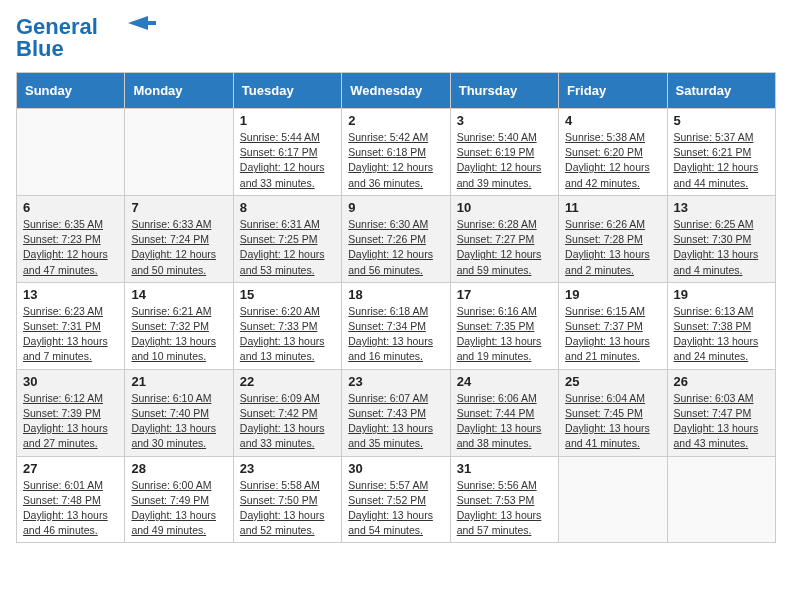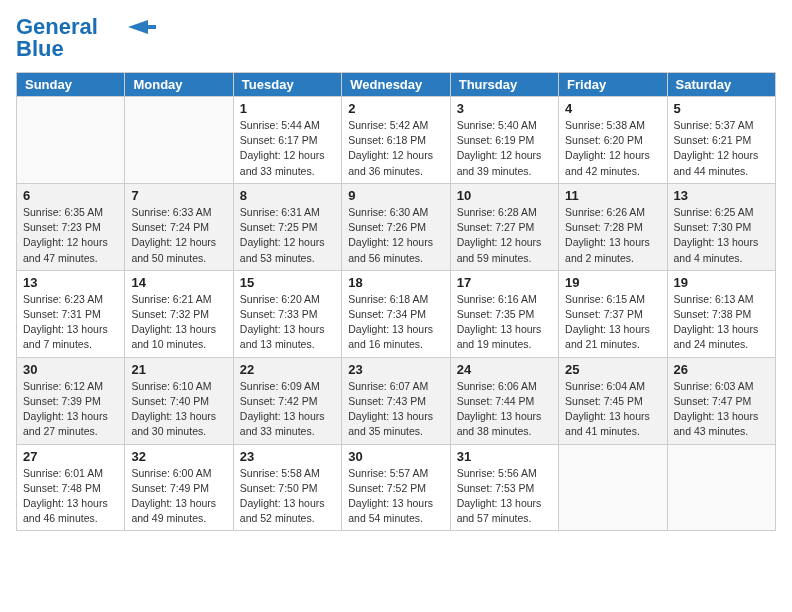--- a/index.html
+++ b/index.html
@@ -28,21 +28,21 @@
       line-height: 1;
     }
     .logo-text span.blue { color: #1a6eb5; }
     .logo-arrow {
       width: 28px;
       height: 14px;
       margin-left: 2px;
     }
     .logo-line {
       display: flex;
-      align-items: center;
+      align-items: flex-start;
       gap: 28px;
     }
     .title-block {
       text-align: right;
     }
     .month-title {
       font-size: 36px;
       font-weight: bold;
       color: #333;
       line-height: 1.1;
@@ -53,21 +53,21 @@
     }
     .calendar {
       width: 100%;
       border-collapse: collapse;
       font-size: 11px;
     }
     .calendar th {
       background: #2a7abf;
       color: #fff;
       text-align: left;
-      padding: 4px 8px;
+      padding: 10px 8px;
       font-size: 13px;
       font-weight: bold;
       border: 1px solid #ccc;
     }
     .calendar td {
       border: 1px solid #ccc;
       vertical-align: top;
       padding: 4px 6px;
       width: 108px;
       min-height: 80px;
@@ -80,20 +80,21 @@
       font-size: 13px;
       font-weight: bold;
       color: #222;
       display: block;
       margin-bottom: 2px;
     }
     .day-info {
       color: #333;
       line-height: 1.45;
       font-size: 10.5px;
+      text-decoration: underline;
     }
     .row-shaded td {
       background: #f2f2f2;
     }
   </style>
 </head>
 <body>
 
 <div class="header">
   <div class="logo">
@@ -243,21 +244,21 @@
           <span class="day-number">26</span>
           <div class="day-info">Sunrise: 6:03 AM<br>Sunset: 7:47 PM<br>Daylight: 13 hours and 43 minutes.</div>
         </td>
       </tr>
       <tr>
         <td>
           <span class="day-number">27</span>
           <div class="day-info">Sunrise: 6:01 AM<br>Sunset: 7:48 PM<br>Daylight: 13 hours and 46 minutes.</div>
         </td>
         <td>
-          <span class="day-number">32</span>
+          <span class="day-number">28</span>
           <div class="day-info">Sunrise: 6:00 AM<br>Sunset: 7:49 PM<br>Daylight: 13 hours and 49 minutes.</div>
         </td>
         <td>
           <span class="day-number">23</span>
           <div class="day-info">Sunrise: 5:58 AM<br>Sunset: 7:50 PM<br>Daylight: 13 hours and 52 minutes.</div>
         </td>
         <td>
           <span class="day-number">30</span>
           <div class="day-info">Sunrise: 5:57 AM<br>Sunset: 7:52 PM<br>Daylight: 13 hours and 54 minutes.</div>
         </td>

